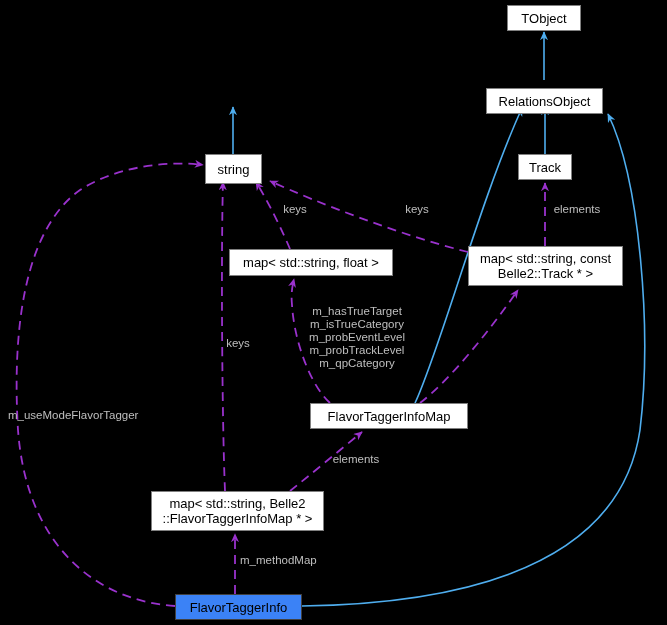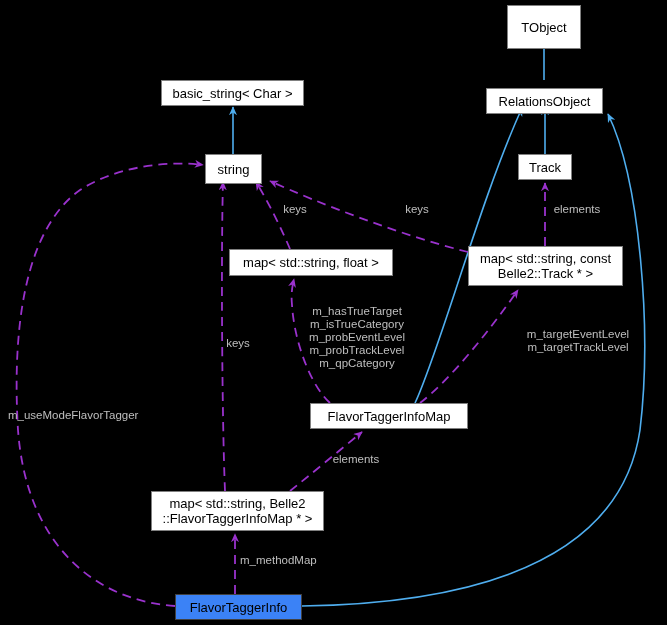--- a/index.html
+++ b/index.html
@@ -117,31 +117,28 @@
 
     <g>
       <path d="M290,491 C310,475 340,450 362,432" stroke="#9A32CD" stroke-width="1.8" fill="none" stroke-dasharray="9,6" marker-end="url(#arrow-purple)"></path>
     </g>
 
     <g>
       <path d="M235,594 L235,534" stroke="#9A32CD" stroke-width="1.8" fill="none" stroke-dasharray="9,6" marker-end="url(#arrow-purple)"></path>
     </g>
   </svg>
 
-  <div class="node" style="left:507px; top:5px; width:74px; height:44px;">
+  <div class="node" style="left:507px; top:5px; width:74px; height:26px;">
     <span>TObject</span>
   </div>
 
   <div class="node" style="left:486px; top:88px; width:117px; height:26px;">
     <span>RelationsObject</span>
   </div>
 
-  <div class="node" style="left:161px; top:80px; width:143px; height:26px;">
-    <span>basic_string&lt; Char &gt;</span>
-  </div>
 
   <div class="node" style="left:205px; top:154px; width:57px; height:30px;">
     <span>string</span>
   </div>
 
   <div class="node" style="left:518px; top:154px; width:54px; height:26px;">
     <span>Track</span>
   </div>
 
   <div class="node" style="left:229px; top:249px; width:164px; height:27px;">
@@ -173,22 +170,20 @@
   <div class="edge-label" style="left:544px; top:203px; width:66px;">elements</div>
 
   <div class="edge-label" style="left:299px; top:305px; width:116px;">m_hasTrueTarget
 m_isTrueCategory
 m_probEventLevel
 m_probTrackLevel
 m_qpCategory</div>
 
   <div class="edge-label" style="left:220px; top:337px; width:36px;">keys</div>
 
-  <div class="edge-label" style="left:515px; top:328px; width:126px;">m_targetEventLevel
-m_targetTrackLevel</div>
 
   <div class="edge-label left-align" style="left:8px; top:409px; width:160px;">m_useModeFlavorTagger</div>
 
   <div class="edge-label" style="left:323px; top:453px; width:66px;">elements</div>
 
   <div class="edge-label left-align" style="left:240px; top:554px; width:110px;">m_methodMap</div>
 
 </div>
 
 </body></html>

